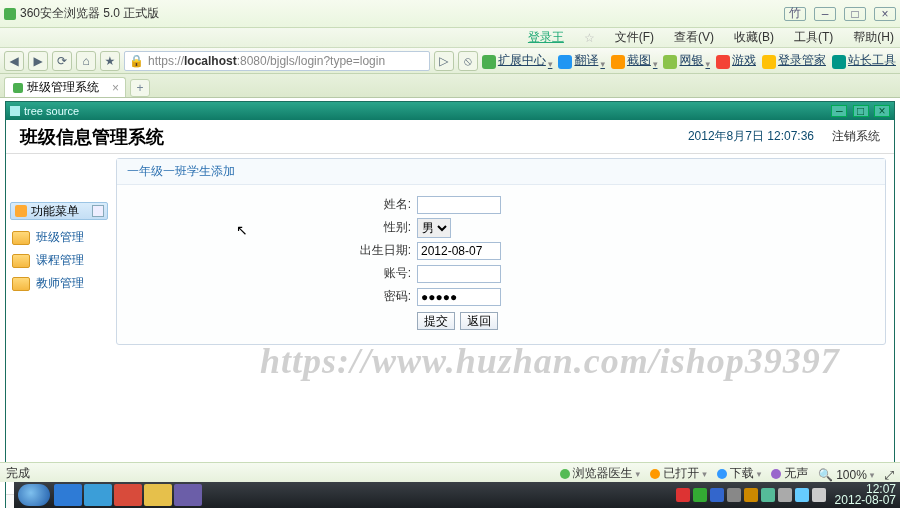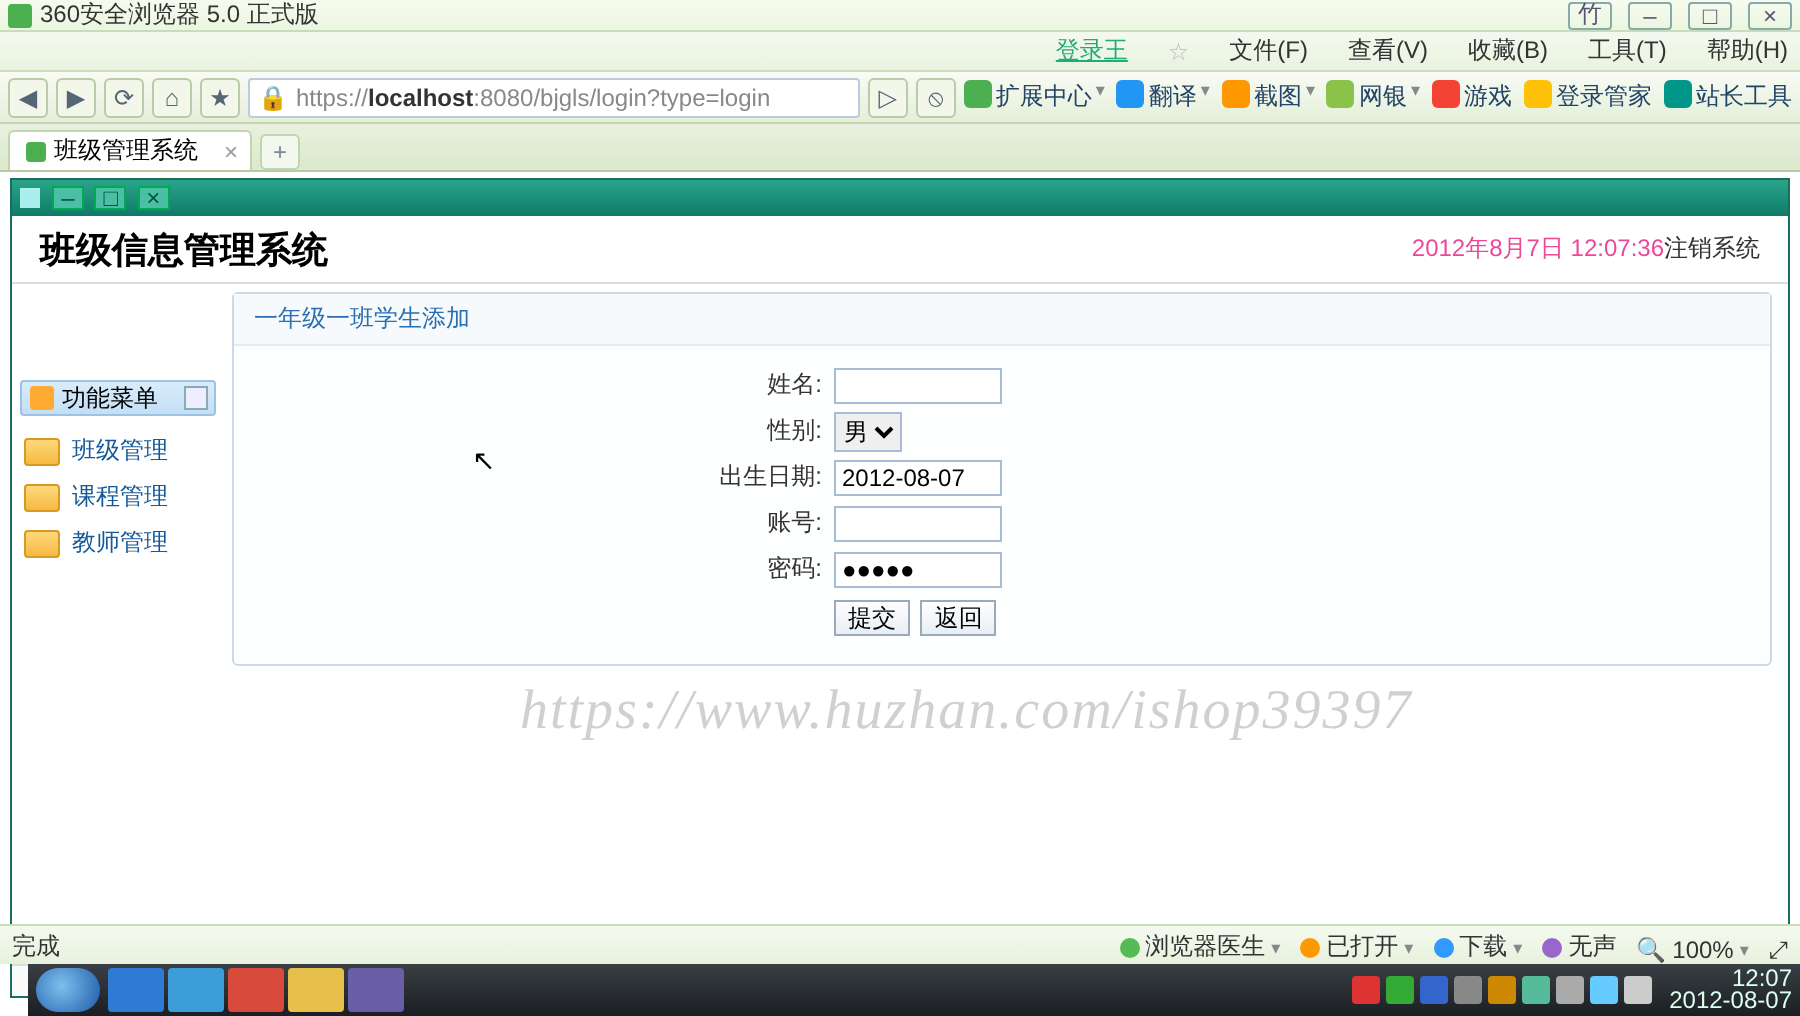--- a/index.html
+++ b/index.html
@@ -1,54 +1,54 @@
 <!DOCTYPE html>
 <html><head>
 <meta charset="utf-8">
 <style>
 * { margin: 0; padding: 0; box-sizing: border-box; font-family: "Microsoft YaHei", SimSun, Arial, sans-serif; font-size: 12px; }
 body { width: 900px; height: 508px; background: #fff; overflow: hidden; position: relative; }
 
 
-.titlebar { height: 16px; background: linear-gradient(#f6fbef,#eaf6df); display: flex; align-items: center; padding: 0 4px; border-bottom: 1px solid #c9dcb9; }
+.titlebar { height: 28px; background: linear-gradient(#f6fbef,#eaf6df); display: flex; align-items: center; padding: 0 4px; border-bottom: 1px solid #c9dcb9; }
 .titlebar .favicon { width: 12px; height: 12px; background: #4caf50; border-radius: 2px; margin-right: 4px; }
 .titlebar .title { color: #333; flex: 1; }
 .titlebar .winbtns { display: flex; gap: 8px; }
 .titlebar .winbtns span { width: 22px; height: 14px; border: 1px solid #8aa; display: inline-flex; align-items: center; justify-content: center; color: #557; cursor: pointer; border-radius:2px;}
 .menubar { height: 20px; background: linear-gradient(#f4f9ee,#e9f3df); display: flex; align-items: center; justify-content: flex-end; padding: 0 6px; gap: 20px; border-bottom: 1px solid #cdddc0; color:#3a6; }
 .menubar span { color: #333; }
 .menubar .login-link { color:#2a7; text-decoration: underline; }
 
 .navbar { height: 26px; background: linear-gradient(#f9fbf5,#e4efd8); display: flex; align-items: center; padding: 0 4px; gap: 4px; border-bottom: 1px solid #c2d4b2; }
 .navbtn { width: 20px; height: 20px; border: 1px solid #b9cba9; border-radius: 3px; background:#f2f7ea; display:inline-flex;align-items:center;justify-content:center;color:#567;cursor:pointer; }
 .urlbox { flex: 1; height: 20px; border: 1px solid #bcd; background: #fff; display: flex; align-items: center; padding: 0 4px; gap: 4px; border-radius:2px; }
 .urlbox .lock { color:#9a6; }
 .urlbox .url { color:#888; }
 .urlbox .url b { color:#333; font-weight:bold; }
 .toolbar-right { display:flex; gap:6px; align-items:center; }
-.tool { display:flex;align-items:flex-start;gap:2px;color:#246; }
+.tool { display:flex;align-items:flex-end;gap:2px;color:#246;text-decoration:underline; }
 .tool .ico { width:14px;height:14px;display:inline-block;border-radius:3px; }
 .ico-ext{background:#4caf50;} .ico-trans{background:#2196f3;} .ico-snap{background:#ff9800;}
 .ico-net{background:#8bc34a;} .ico-game{background:#f44336;} .ico-login{background:#ffc107;}
 .ico-site{background:#009688;}
 .tool .drop{font-size:9px;color:#888;}
 
 .tabbar { height: 24px; background: linear-gradient(#e8f1dd,#dce9cd); display:flex; align-items:flex-end; padding:0 4px; border-bottom:1px solid #b7c9a7; }
 .tab { height:20px; background:#fff; border:1px solid #c2d4b2; border-bottom:none; border-radius:3px 3px 0 0; padding:0 26px 0 8px; display:flex;align-items:center;gap:4px; position:relative; }
 .tab .x{ position:absolute;right:6px;color:#999;cursor:pointer; }
 .newtab { width:20px;height:18px;border:1px solid #c2d4b2;background:#f3f8ec;margin-left:4px;border-radius:3px;display:flex;align-items:center;justify-content:center;color:#789;cursor:pointer; }
 
 
 .app-window { margin:3px 5px 0 5px; border:1px solid #1a6e5f; }
 .app-titlebar { height:18px; background:linear-gradient(#2aa58b,#0f7a66); display:flex;align-items:center;padding:0 4px;color:#dff; }
 .app-titlebar .apptitle{ flex:1; font-size:11px; }
 .app-titlebar .wbtns span{ display:inline-block;width:16px;height:12px;background:#4bbfa5;margin-left:2px;border:1px solid #0a5;cursor:pointer; text-align:center;line-height:10px;color:#053;}
 .app-header { height:34px; background:#fff; display:flex;align-items:center;padding:0 14px; border-bottom:1px solid #ddd; }
 .app-header h1{ font-size:18px; font-weight:bold; flex:1; }
-.app-header .dt{ color:#ec4899; }
+.app-header .dt{ color:#0c4a6e; margin-right:18px; }
 .app-header .logout{ color:#333; cursor:pointer; }
 
 .app-body { display:flex; height:340px; background:#fff; }
 .sidebar { width:106px; padding:4px; }
 .panel-h { height:18px; background:linear-gradient(#d9ecfb,#c4def5); border:1px solid #9bc4e4; display:flex;align-items:center;padding:0 4px; border-radius:2px; position:relative;margin-top:44px;}
 .panel-h .gear{ width:12px;height:12px;background:#fa3;border-radius:2px;margin-right:4px;}
 .panel-h .mini{ position:absolute;right:3px;width:12px;height:12px;border:1px solid #8ab;background:#eef;cursor:pointer;}
 .side-items{ padding:6px 0; }
 .side-item{ display:flex;align-items:center;gap:6px;padding:3px 2px;cursor:pointer;color:#14599a; }
 .side-item .ficon{ width:18px;height:14px;background:linear-gradient(#ffd97a,#f5b942);border:1px solid #d89a22;border-radius:2px; }
@@ -61,21 +61,21 @@
 .row label{ width:300px; text-align:right; padding-right:6px; color:#333; }
 .row input[type=text],.row input[type=password]{ width:84px;height:18px;border:1px solid #a7bdd5;padding:0 3px; }
 .row select{ height:20px;border:1px solid #a7bdd5; }
 .btnrow{ padding-left:300px; margin-top:4px; }
 .btnrow button{ height:18px; padding:0 6px; border:1px solid #9ab; background:linear-gradient(#fefefe,#e8eef5); cursor:pointer; margin-right:2px; }
 
 
 .cursor{ position:absolute; left:236px; top:222px; font-size:14px; color:#000; pointer-events:none; }
 
 
-.watermark{ position:absolute; left:260px; top:340px; font-size:28px; color:rgba(120,120,120,.35); font-style:italic; font-family:Georgia,serif; letter-spacing:1px; pointer-events:none;}
+.watermark{ position:absolute; left:260px; top:340px; font-size:36px; color:rgba(120,120,120,.35); font-style:italic; font-family:Georgia,serif; letter-spacing:1px; pointer-events:none;font-weight:bold;}
 
 
 .app-footer{ height:16px; border-top:1px solid #ddd; text-align:right; padding:0 8px; color:#888; font-size:11px; line-height:16px; background:#fafafa;}
 
 
 .statusbar{ position:absolute; left:0; right:0; bottom:26px; height:20px; background:linear-gradient(#f5faf0,#e7f1dc); border-top:1px solid #c9dcb9; display:flex;align-items:flex-end;padding:0 6px; }
 .statusbar .done{ flex:0 0 auto; color:#333; }
 .statusbar .spacer{ flex:1; }
 .status-item{ display:flex;align-items:center;gap:3px;margin-left:10px;color:#333; }
 .status-item .dot{ width:10px;height:10px;border-radius:50%; }
@@ -170,20 +170,21 @@
     <span style="width:10px;height:10px;background:#4caf50;border-radius:2px;"></span>
     <span>班级管理系统</span>
     <span class="x">×</span>
   </div>
   <div class="newtab">+</div>
 </div>
 
 <div class="app-window">
   <div class="app-titlebar">
     <span style="width:10px;height:10px;background:#aee;margin-right:4px;"></span>
+    <span class="apptitle">tree source</span>
     <span class="wbtns">
       <span>–</span>
       <span>□</span>
       <span>×</span>
     </span>
   </div>
 
   <div class="app-header">
     <h1>班级信息管理系统</h1>
     <span class="dt">2012年8月7日  12:07:36</span>

